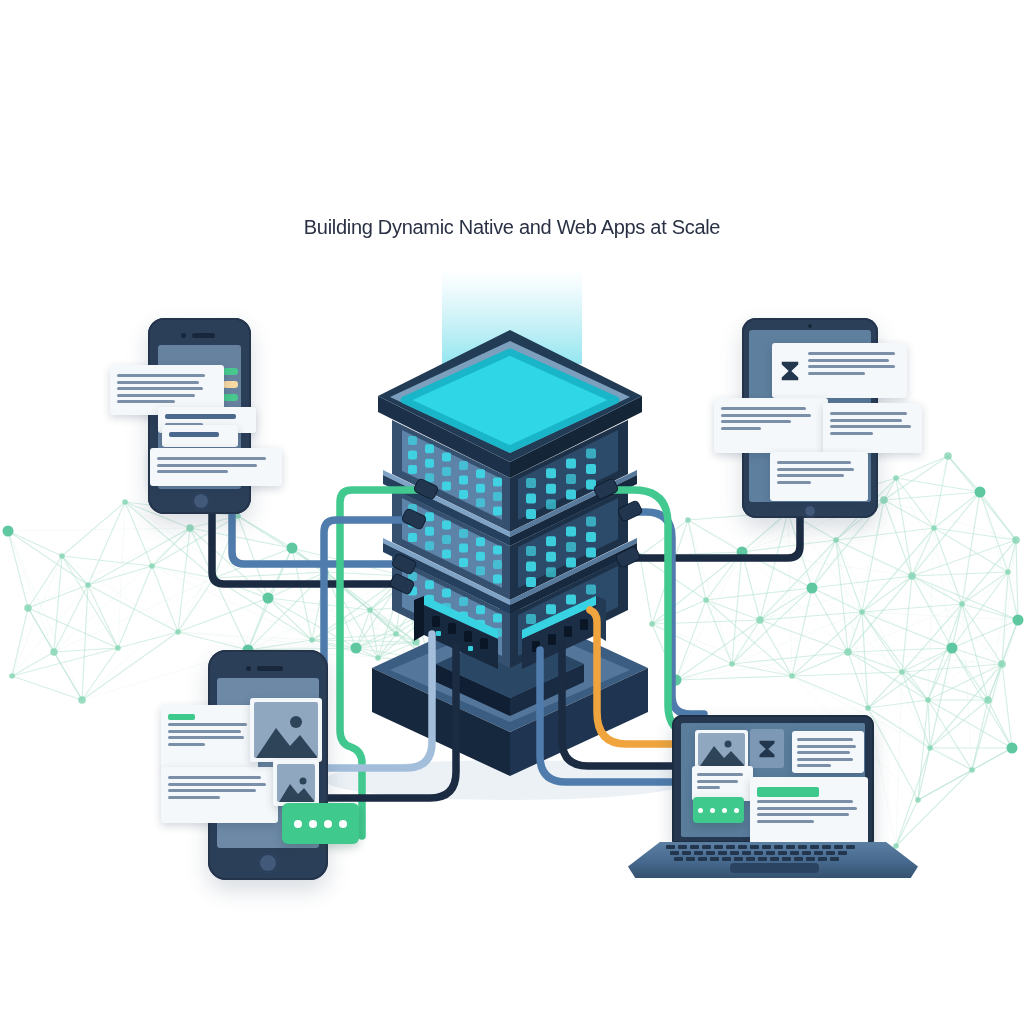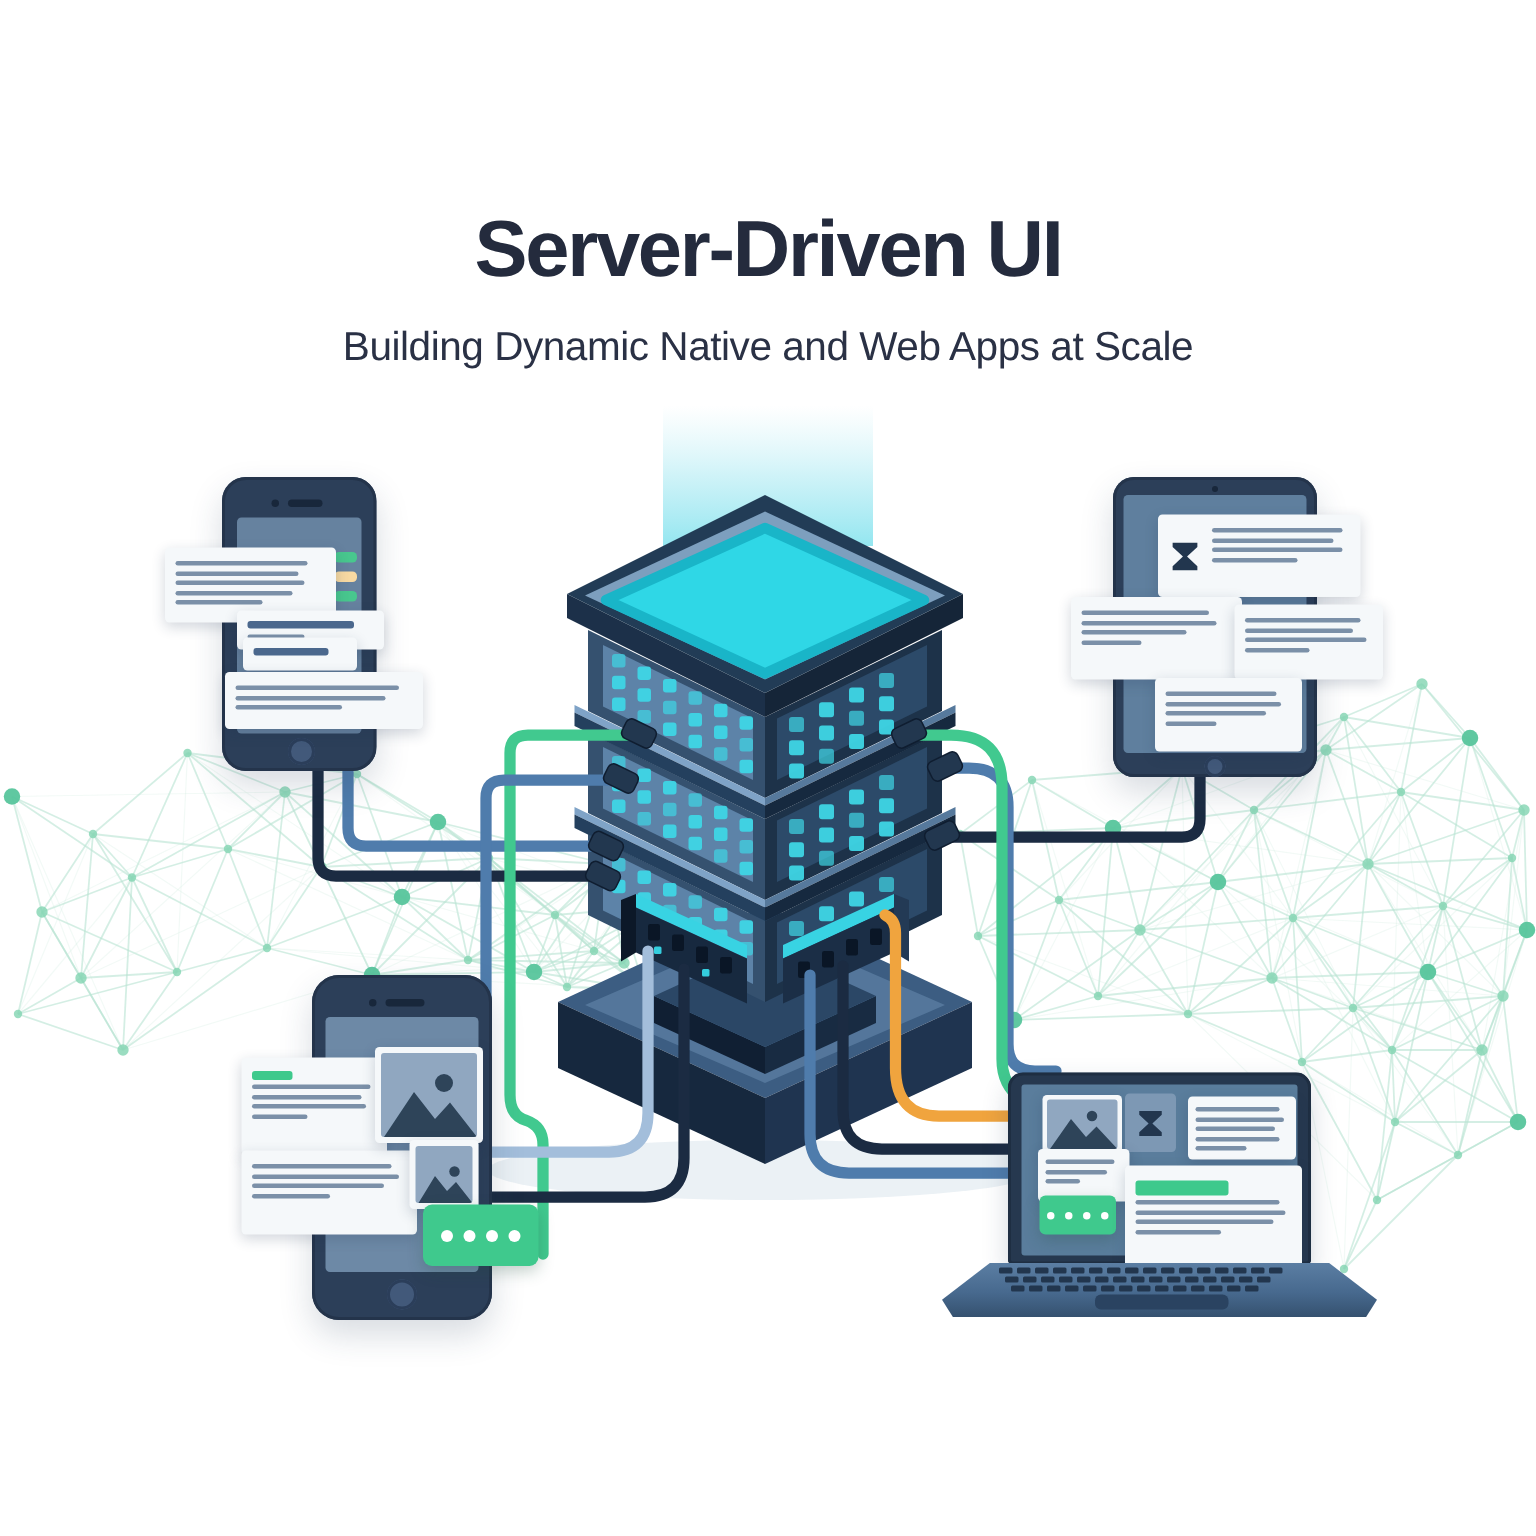--- a/index.html
+++ b/index.html
@@ -1,21 +1,21 @@
 <!DOCTYPE html>
 <html><head>
 <meta charset="utf-8">
 <style>
   html,body{margin:0;padding:0;background:#ffffff;}
   #canvas{position:relative;width:1024px;height:1024px;background:#ffffff;overflow:hidden;
           font-family:"Liberation Sans", sans-serif;}
   #scene-svg{position:absolute;left:0;top:0;z-index:1;}
   .hdr{position:absolute;left:0;right:0;text-align:center;z-index:5;}
   #title{top:136px;font-size:53px;font-weight:700;color:#242b3d;letter-spacing:-1.5px;}
-  #subtitle{top:216px;font-size:27px;font-weight:500;color:#2a3145;letter-spacing:-0.3px;}
+  #subtitle{top:216px;font-size:20px;font-weight:500;color:#2a3145;letter-spacing:-0.3px;}
   .device{position:absolute;z-index:3;}
   .frame{position:absolute;left:0;top:0;width:100%;height:100%;background:#2c3f59;
          border-radius:16px;box-shadow:0 10px 22px rgba(40,60,90,.18), inset 0 0 0 2px #24344b;}
   .screen{position:absolute;border-radius:3px;}
   .cam{position:absolute;width:5px;height:5px;border-radius:50%;background:#18273b;}
   .speaker{position:absolute;height:5px;border-radius:3px;background:#18273b;}
   .home{position:absolute;border-radius:50%;background:#42597a;box-shadow:inset 0 0 0 2px #2b3e5a;}
   .card{position:absolute;background:#f5f8fa;border-radius:3px;padding:6px 7px;
         box-shadow:0 3px 9px rgba(30,50,80,.20);}
   .tl{height:3px;border-radius:2px;background:#7b90a8;margin:3.4px 0;}
@@ -623,21 +623,20 @@
         <rect x="-11" y="-7" width="22" height="14" rx="4" transform="translate(402,584) rotate(26)"></rect>
         <rect x="-11" y="-7" width="22" height="14" rx="4" transform="translate(404,564) rotate(26)"></rect>
         <rect x="-11" y="-7" width="22" height="14" rx="4" transform="translate(426,489) rotate(26)"></rect>
         <rect x="-11" y="-7" width="22" height="14" rx="4" transform="translate(414,519) rotate(26)"></rect>
         <rect x="-11" y="-7" width="22" height="14" rx="4" transform="translate(630,511) rotate(-26)"></rect>
         <rect x="-11" y="-7" width="22" height="14" rx="4" transform="translate(628,557) rotate(-26)"></rect>
         <rect x="-11" y="-7" width="22" height="14" rx="4" transform="translate(606,489) rotate(-26)"></rect>
       </g>
 </svg>
 
-<div class="hdr" id="title">Server-Driven UI</div>
 <div class="hdr" id="subtitle">Building Dynamic Native and Web Apps at Scale</div>
 
 <div class="device" style="left:148px;top:318px;width:103px;height:196px;">
   <div class="frame"></div>
   <div class="cam" style="left:33px;top:15px;"></div>
   <div class="speaker" style="left:44px;top:15px;width:23px;"></div>
   <div class="screen" style="left:10px;top:27px;width:83px;height:144px;background:#66829f;"></div>
   <div class="home" style="left:44px;top:174px;width:18px;height:18px;"></div>
   <div class="pill" style="left:75px;top:50px;background:#48c78e;"></div>
   <div class="pill" style="left:75px;top:63px;background:#f7d9a2;"></div>

